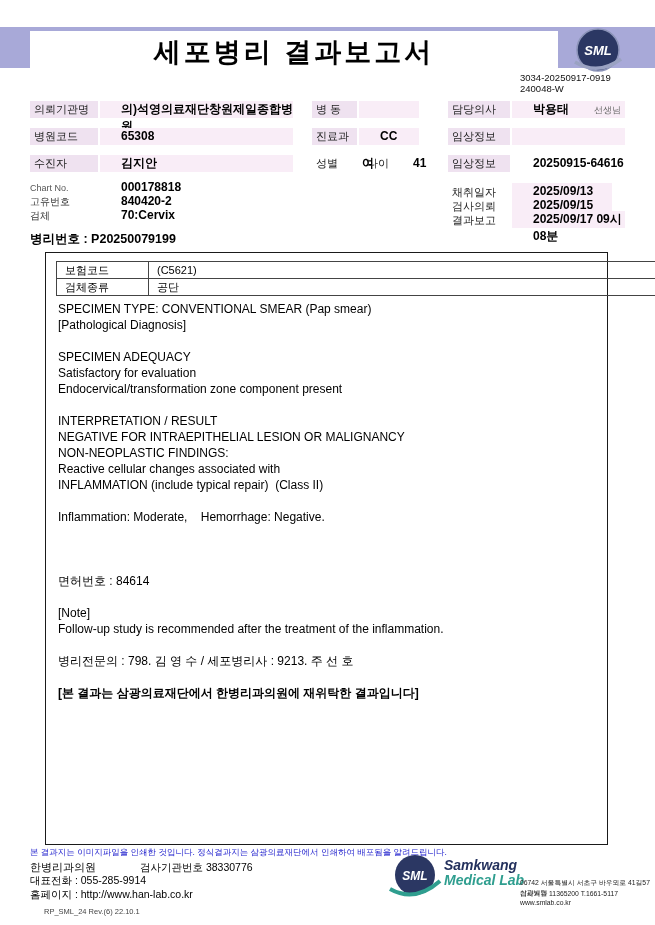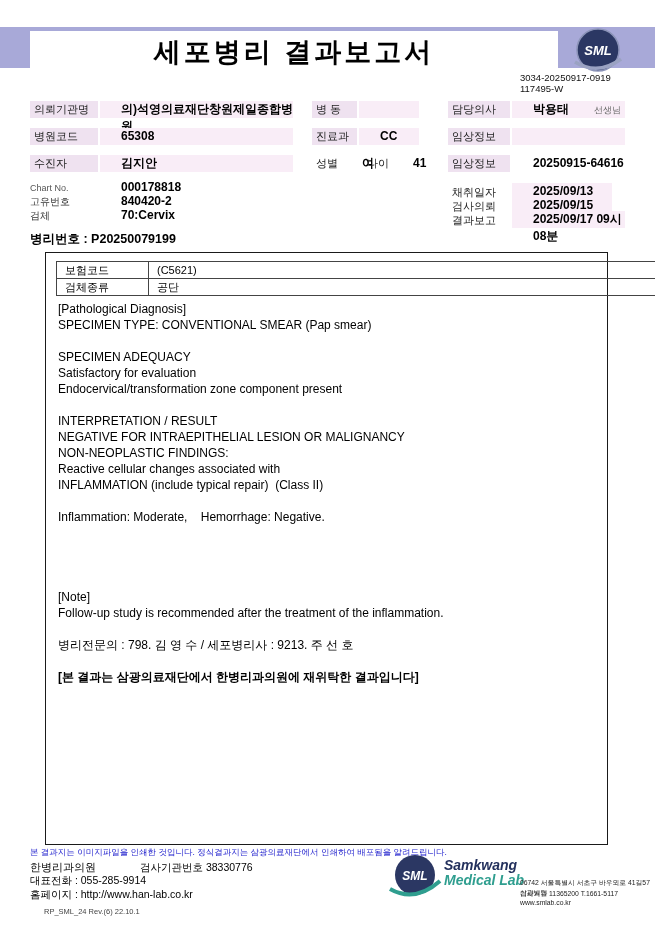--- a/index.html
+++ b/index.html
@@ -59,21 +59,21 @@
     <span>세포병리 결과보고서</span>
   </div>
   <svg class="abs" style="left:572px; top:26px;" width="52" height="52" viewBox="0 0 52 52">
     <circle cx="26" cy="24" r="21" fill="#2b3763"></circle>
     <circle cx="26" cy="24" r="21" fill="none" stroke="#8b93b8" stroke-width="1.5"></circle>
     <path d="M3 36 Q26 50 49 33" stroke="#9aa2c2" stroke-width="3.5" fill="none"></path>
     <text x="26" y="29" text-anchor="middle" font-size="13" font-style="italic" font-weight="bold" fill="#ffffff">SML</text>
   </svg>
   <div class="abs doc-num">
     <div>3034-20250917-0919</div>
-    <div>117495-W</div>
+    <div>240048-W</div>
   </div>
 
   <div class="abs lbl" style="left:30px; top:101px; width:68px;">의뢰기관명</div>
   <div class="abs val" style="left:100px; top:101px; width:193px;">의)석영의료재단창원제일종합병원</div>
   <div class="abs lbl" style="left:312px; top:101px; width:45px;">병 동</div>
   <div class="abs val" style="left:359px; top:101px; width:60px;"></div>
   <div class="abs lbl" style="left:448px; top:101px; width:62px;">담당의사</div>
   <div class="abs val" style="left:512px; top:101px; width:113px;">박용태</div>
   <div class="abs suffix" style="left:594px; top:103px;">선생님</div>
 
@@ -117,37 +117,38 @@
         <td class="tv">(C5621)</td>
       </tr>
       <tr>
         <td class="tl">검체종류</td>
         <td class="tv">공단</td>
       </tr>
     </tbody>
       </table>
 
     <div class="body-text">
+      <div class="ln">SPECIMEN TYPE: CONVENTIONAL SMEAR (Pap smear)</div>
       <div class="ln">[Pathological Diagnosis]</div>
-      <div class="ln">SPECIMEN TYPE: CONVENTIONAL SMEAR (Pap smear)</div>
       <div class="ln"></div>
       <div class="ln">SPECIMEN ADEQUACY</div>
       <div class="ln">Satisfactory for evaluation</div>
       <div class="ln">Endocervical/transformation zone component present</div>
       <div class="ln"></div>
       <div class="ln">INTERPRETATION / RESULT</div>
       <div class="ln">NEGATIVE FOR INTRAEPITHELIAL LESION OR MALIGNANCY</div>
       <div class="ln">NON-NEOPLASTIC FINDINGS:</div>
       <div class="ln">Reactive cellular changes associated with</div>
       <div class="ln">INFLAMMATION (include typical repair)  (Class II)</div>
       <div class="ln"></div>
       <div class="ln">Inflammation: Moderate,    Hemorrhage: Negative.</div>
       <div class="ln"></div>
       <div class="ln"></div>
       <div class="ln"></div>
+      <div class="ln">면허번호 : 84614</div>
       <div class="ln"></div>
       <div class="ln">[Note]</div>
       <div class="ln">Follow-up study is recommended after the treatment of the inflammation.</div>
       <div class="ln"></div>
       <div class="ln">병리전문의 : 798. 김 영 수 / 세포병리사 : 9213. 주 선 호</div>
       <div class="ln"></div>
       <div class="ln bold">[본 결과는 삼광의료재단에서 한병리과의원에 재위탁한 결과입니다]</div>
     </div>
   </div>
 

